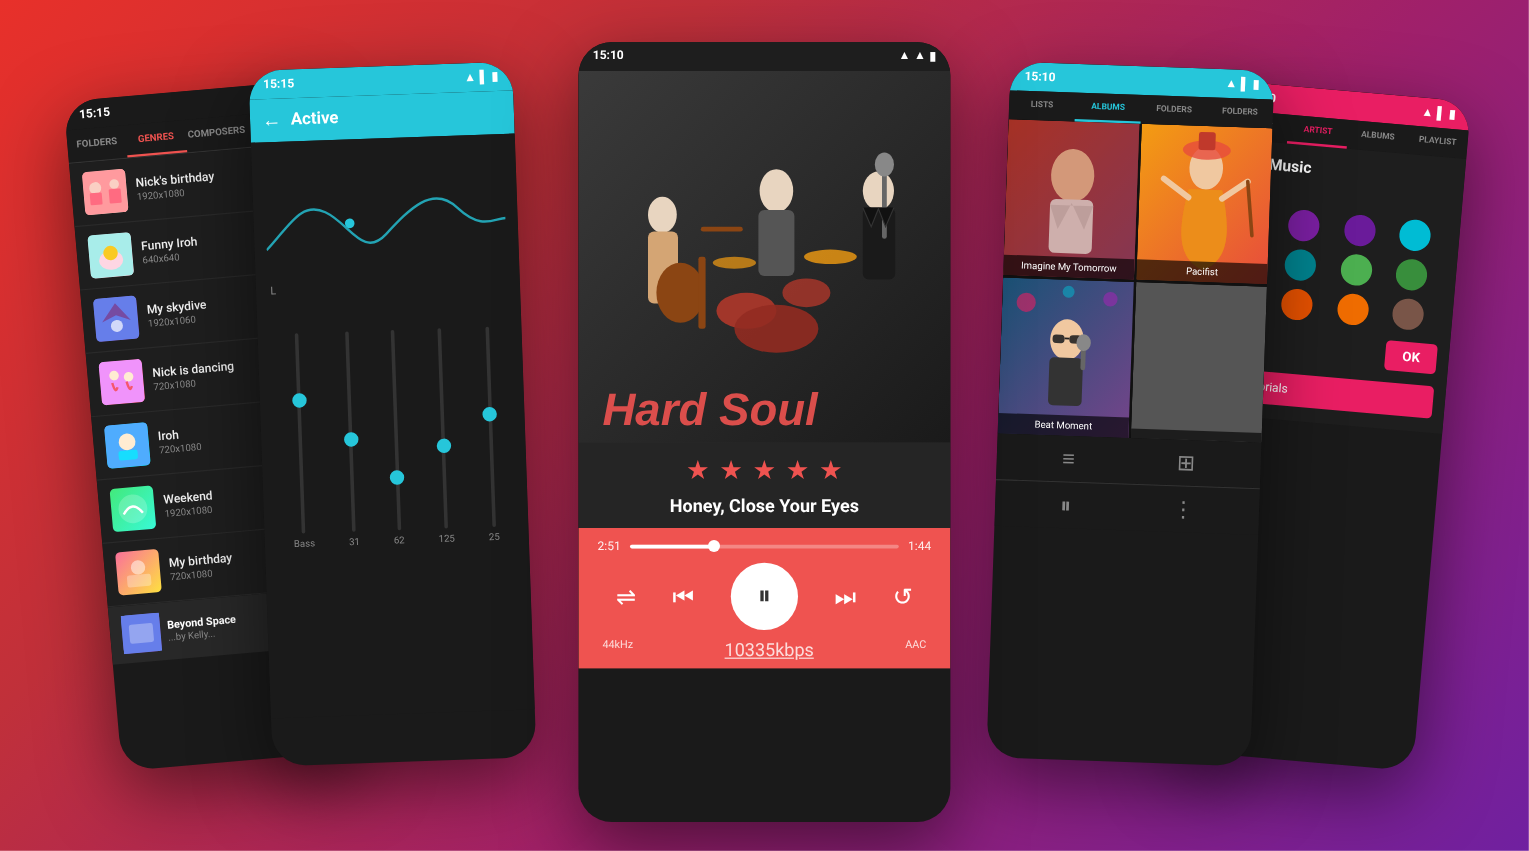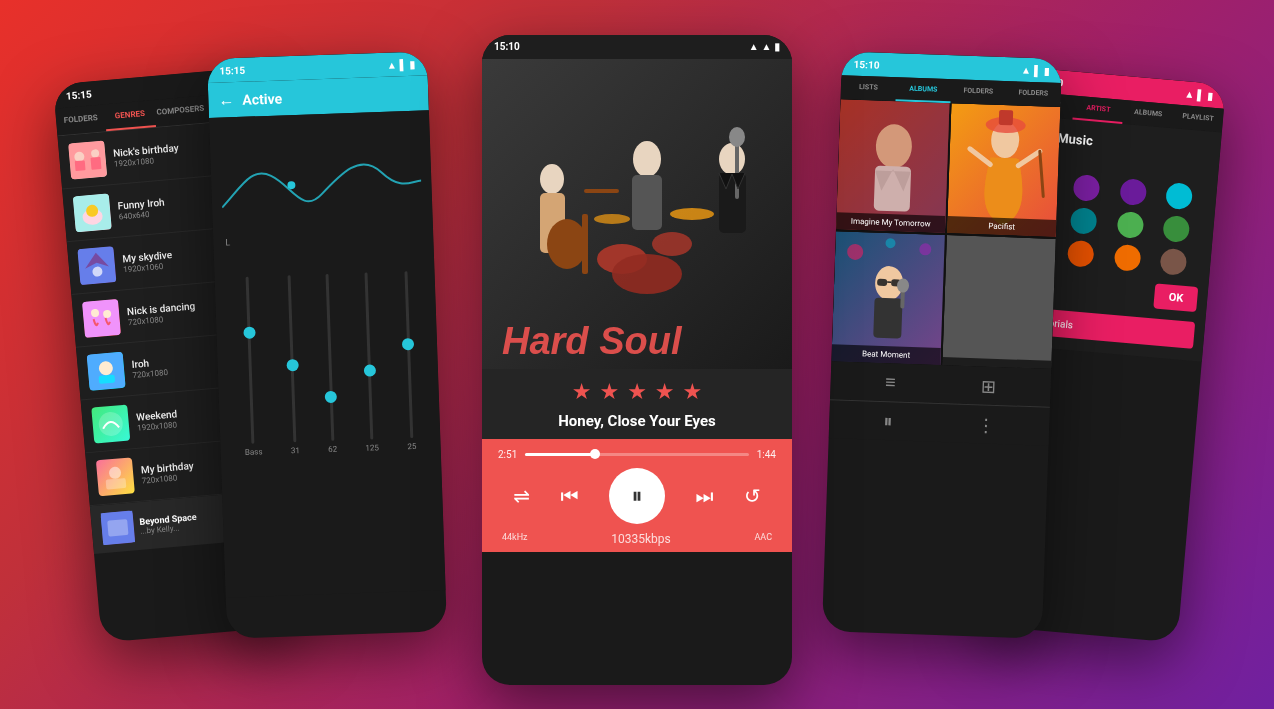--- a/index.html
+++ b/index.html
@@ -453,21 +453,21 @@
         <span style="color:white; font-size:20px; cursor:pointer;">⏮</span>
         <div style="width:56px; height:56px; background:white; border-radius:50%; display:flex; align-items:center; justify-content:center;">
           <span style="color:#333; font-size:22px;">⏸</span>
         </div>
         <span style="color:white; font-size:20px; cursor:pointer;">⏭</span>
         <span style="color:white; font-size:20px; cursor:pointer;">↺</span>
       </div>
 
       <div style="display:flex; justify-content:space-between; padding:0 4px;">
         <span style="font-size:9px; color:rgba(255,255,255,0.8);">44kHz</span>
-        <span style="font-size:12px; color:rgba(255,255,255,0.8);">10335kbps</span>
+        <span style="font-size:15px; color:rgba(255,255,255,0.8);text-decoration:underline;">10335kbps</span>
         <span style="font-size:9px; color:rgba(255,255,255,0.8);">AAC</span>
       </div>
     </div>
   </div>
 
   <div class="phone phone-albums" style="right:185px; top:40px;">
     <div class="status-bar teal">
       <span>15:10</span>
       <div class="status-icons">
         <span>▲</span>

